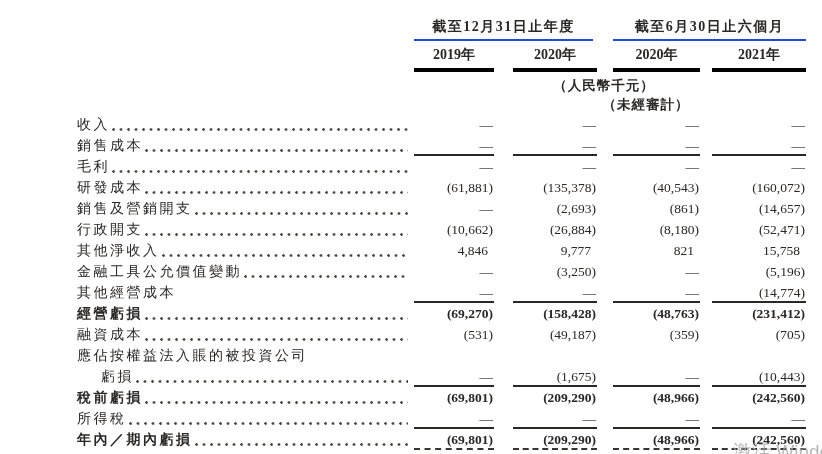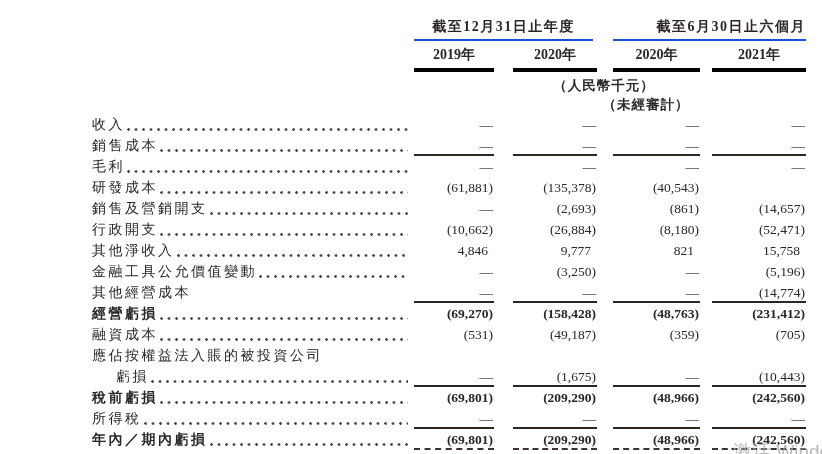--- a/index.html
+++ b/index.html
@@ -26,21 +26,21 @@
     height: 23px;
     line-height: 21px;
     border-bottom: 2px solid #1d4ed8;
     text-align: center;
     font-weight: bold;
     font-size: 14px;
     letter-spacing: 1.5px;
     white-space: nowrap;
   }
   .gcol1 { left: 350px; width: 179px; }
-  .gcol2 { left: 549px; width: 193px; text-align: right; }
+  .gcol2 { left: 549px; width: 193px; }
   .ycol {
     position: absolute;
     top: 30px;
     height: 24px;
     line-height: 22px;
     border-bottom: 4px solid #000000;
     text-align: center;
     font-weight: bold;
     font-size: 14px;
     white-space: nowrap;
@@ -58,21 +58,21 @@
     white-space: nowrap;
   }
   .unit-note  { left: 540px; top: 63px; }
   .audit-note { left: 582px; top: 82px; }
   
   .tbody { position: relative; }
   .row { display: flex; height: 21px; line-height: 21px; font-size: 14px; }
   .row.bold .lbl, .row.bold .val { font-weight: bold; }
   .lbl-cell { width: 348px; display: flex; padding-left: 13px; box-sizing: border-box; min-width: 0; }
   .row.indent .lbl-cell { padding-left: 37px; }
-  .lbl { white-space: nowrap; letter-spacing: 2.5px; margin-left: 15px; }
+  .lbl { white-space: nowrap; letter-spacing: 2.5px; }
   .dots {
     flex: 1;
     align-self: flex-end;
     height: 3px;
     margin: 0 4px 4px 2px;
     background-image: radial-gradient(circle at 1.5px 1.5px, #4a4540 1.15px, rgba(0,0,0,0) 1.5px);
     background-size: 7.5px 3px;
     background-repeat: repeat-x;
   }
   .row.no-dots .dots { background: none; }
@@ -187,20 +187,21 @@
     <div class="cell c4"><span class="val">—</span></div>
   </div>
         <div class="row">
     <div class="lbl-cell">
       <span class="lbl">研發成本</span>
       <span class="dots"></span>
     </div>
     <div class="cell c1"><span class="val">(61,881)</span></div>
     <div class="cell c2"><span class="val">(135,378)</span></div>
     <div class="cell c3"><span class="val">(40,543)</span></div>
+    <div class="cell c4"><span class="val">(160,072)</span></div>
   </div>
         <div class="row">
     <div class="lbl-cell">
       <span class="lbl">銷售及營銷開支</span>
       <span class="dots"></span>
     </div>
     <div class="cell c1"><span class="val">—</span></div>
     <div class="cell c2"><span class="val">(2,693)</span></div>
     <div class="cell c3"><span class="val">(861)</span></div>
     <div class="cell c4"><span class="val">(14,657)</span></div>

